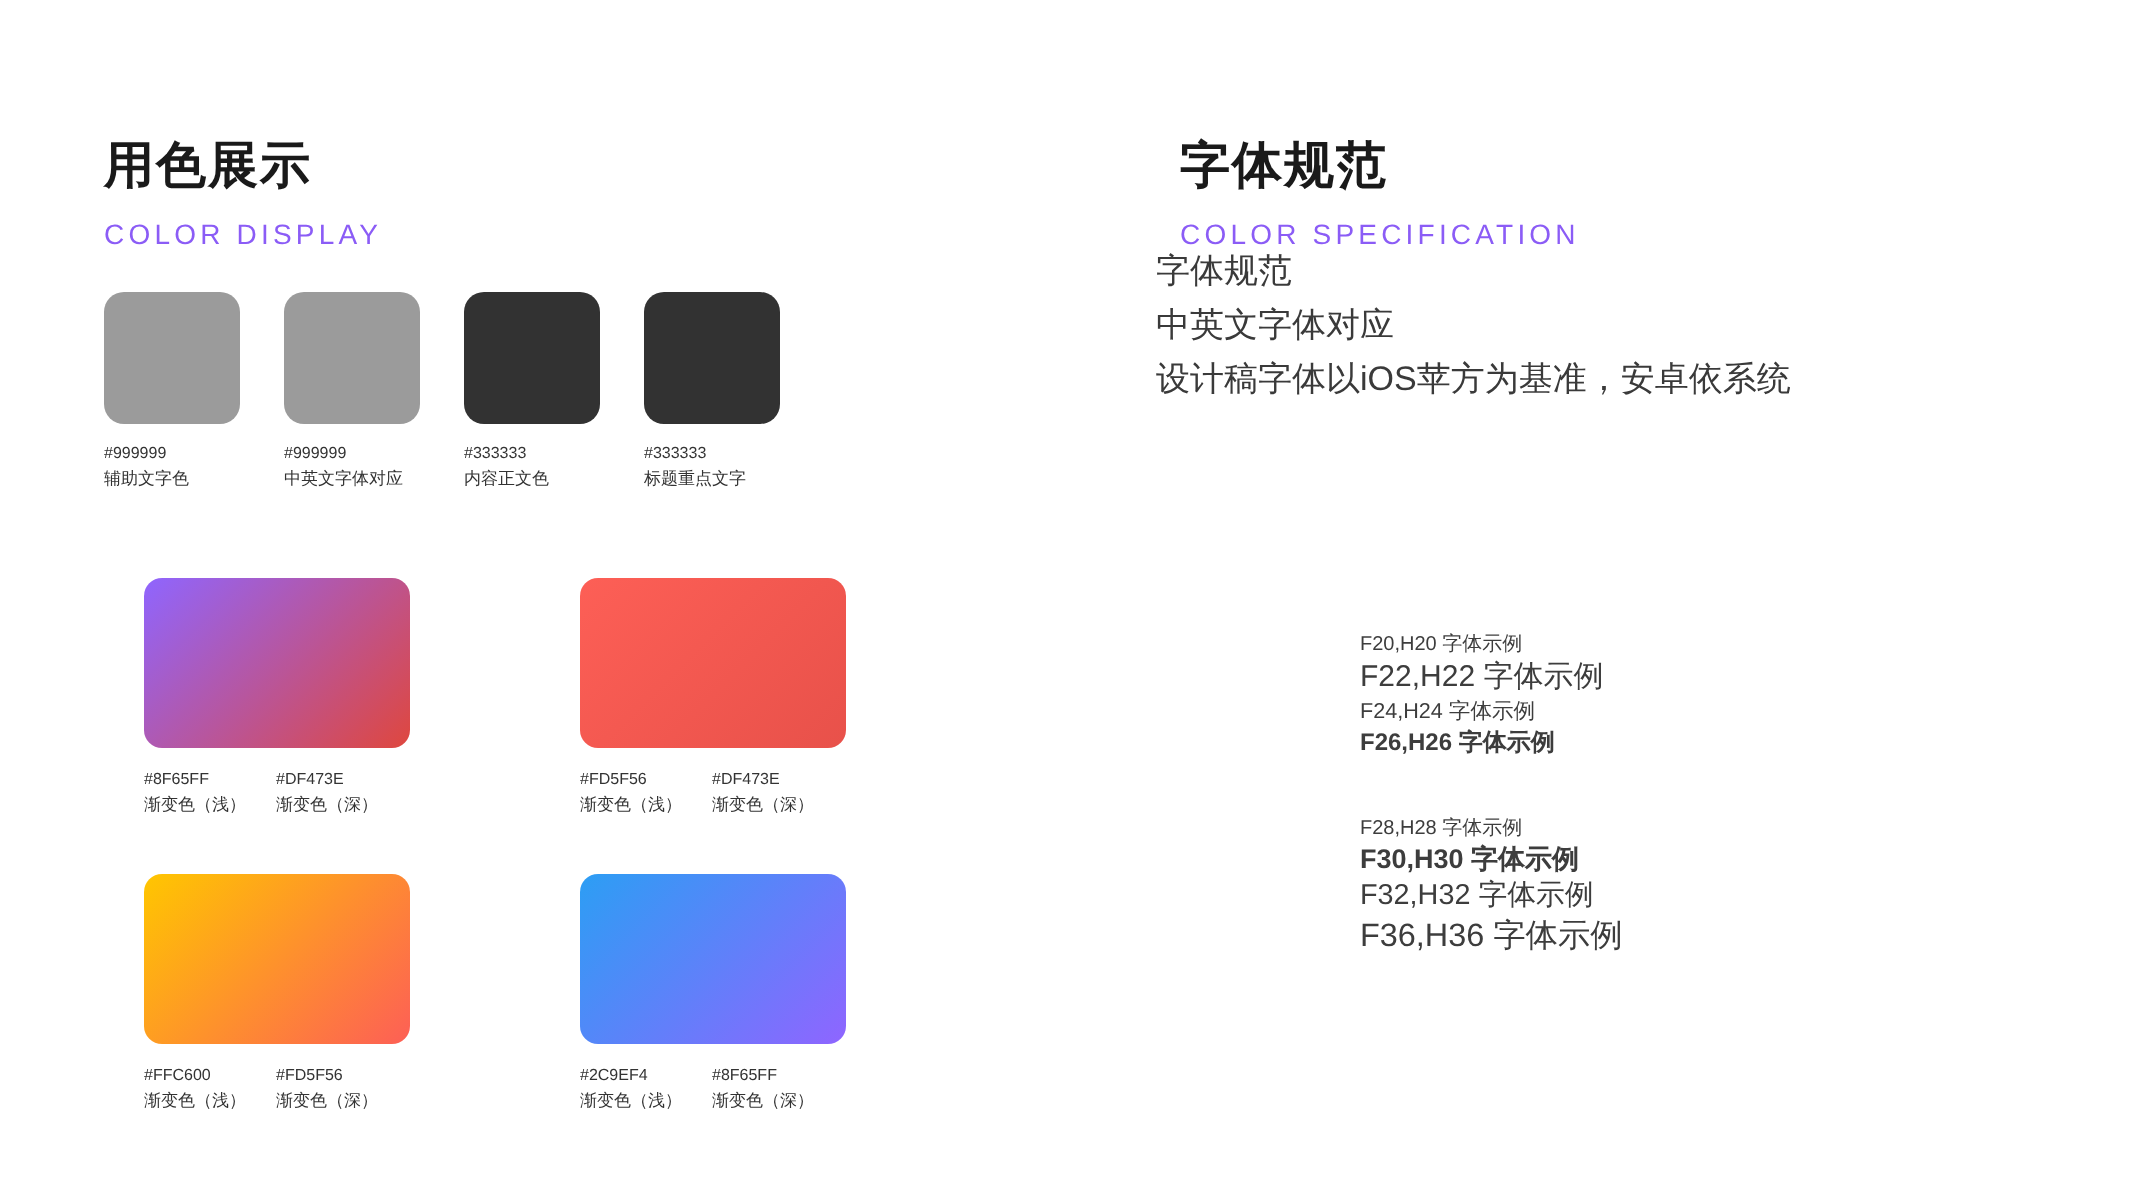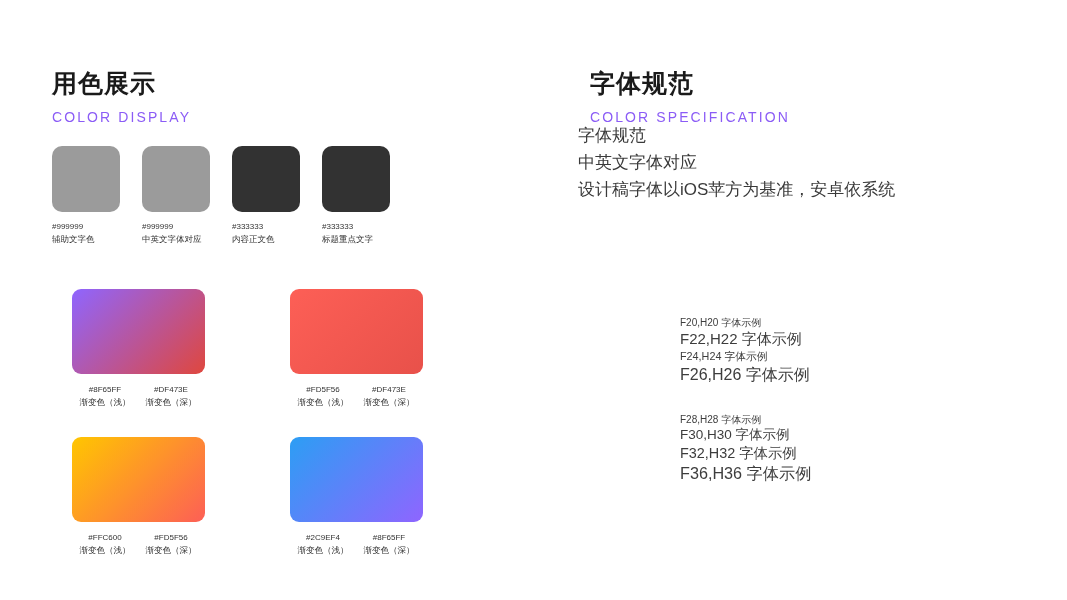--- a/index.html
+++ b/index.html
@@ -79,21 +79,21 @@
 
   
   .grad-row {
     position: absolute;
     display: flex;
     gap: 85px;
   }
   #grad-row-1 { left: 72px; top: 273px; }
   #grad-row-2 { left: 72px; top: 421px; }
 
-  .grad-item { width: 133px; text-align: center; }
+  .grad-item { width: 133px; }
   .grad-card {
     width: 133px;
     height: 85px;
     border-radius: 9px;
   }
   .grad-labels {
     display: flex;
     padding-top: 10px;
   }
   .grad-col { width: 66px; }
@@ -247,18 +247,18 @@
 
 <div id="font-desc">
     <p>字体规范</p>
     <p>中英文字体对应</p>
     <p>设计稿字体以iOS苹方为基准，安卓依系统</p>
   </div>
 <div id="font-ladder">
     <div class="ladder-row" style="font-size: 10px;">F20,H20 字体示例</div>
     <div class="ladder-row" style="font-size: 15px;">F22,H22 字体示例</div>
     <div class="ladder-row" style="font-size: 10.8px;">F24,H24 字体示例</div>
-    <div class="ladder-row" style="font-size: 16px;">F26,H26 字体示例</div>
+    <div class="ladder-row" style="font-size: 12px; font-weight: bold;">F26,H26 字体示例</div>
     <div class="ladder-row" style="font-size: 10px; margin-top: 28px;">F28,H28 字体示例</div>
-    <div class="ladder-row" style="font-size: 13.5px;">F30,H30 字体示例</div>
+    <div class="ladder-row" style="font-size: 13.5px; font-weight: bold;">F30,H30 字体示例</div>
     <div class="ladder-row" style="font-size: 14.4px;">F32,H32 字体示例</div>
     <div class="ladder-row" style="font-size: 16.2px;">F36,H36 字体示例</div>
   </div>
 
 </body></html>

